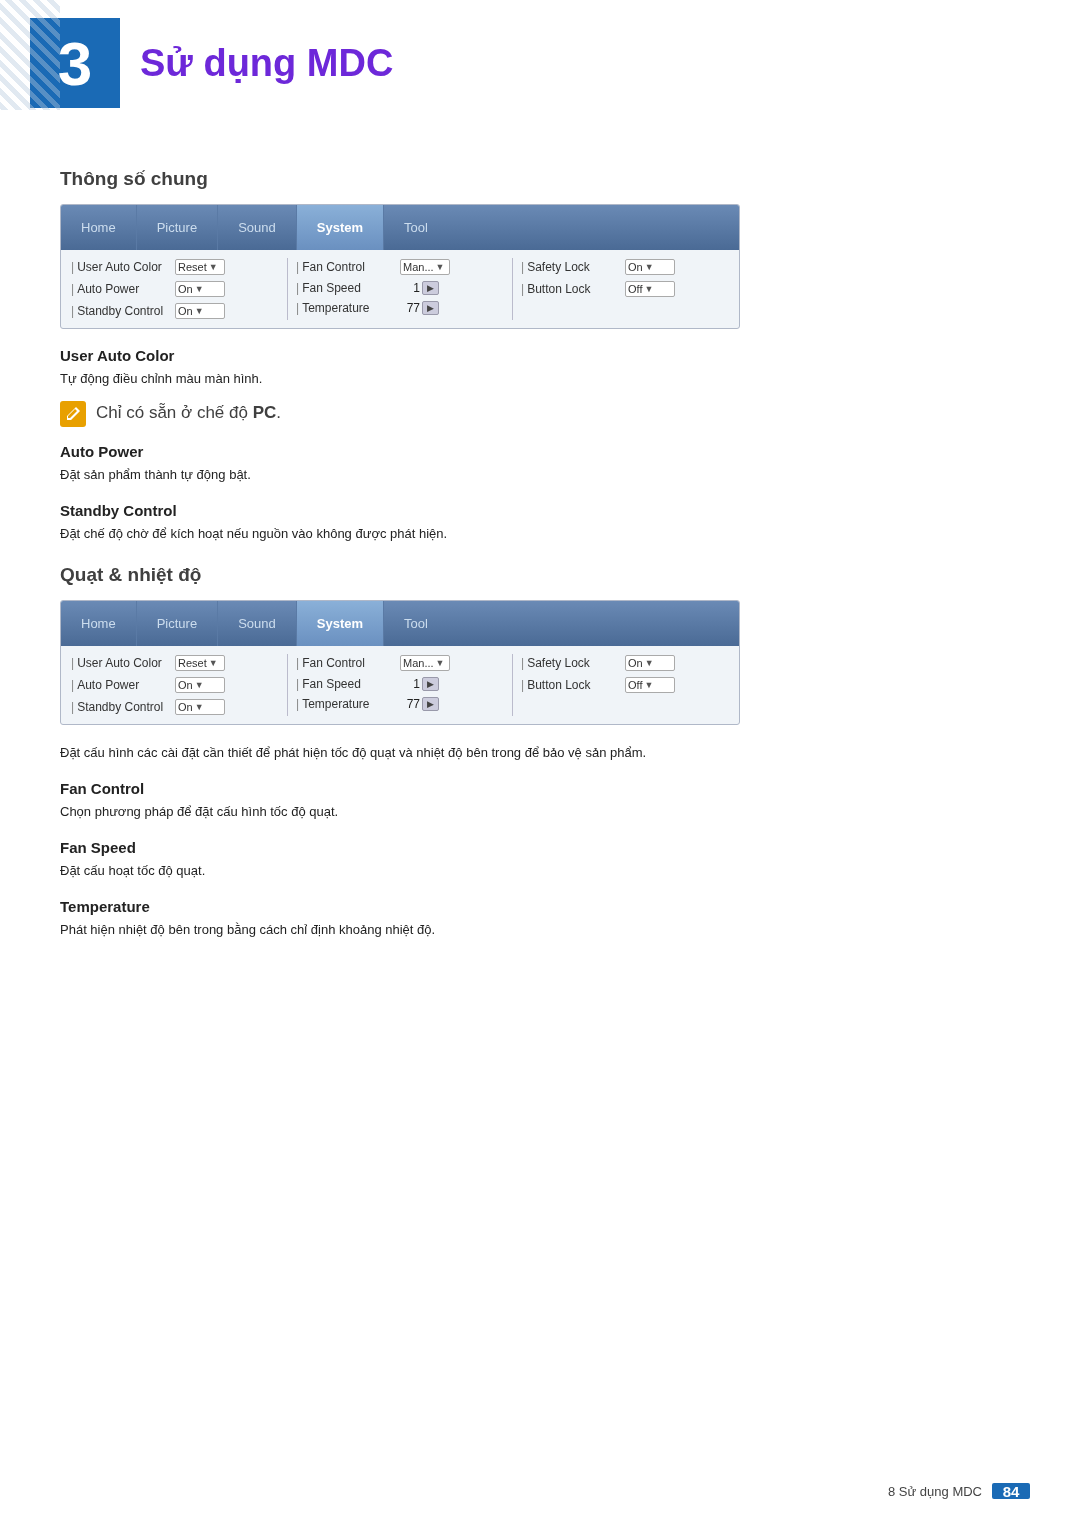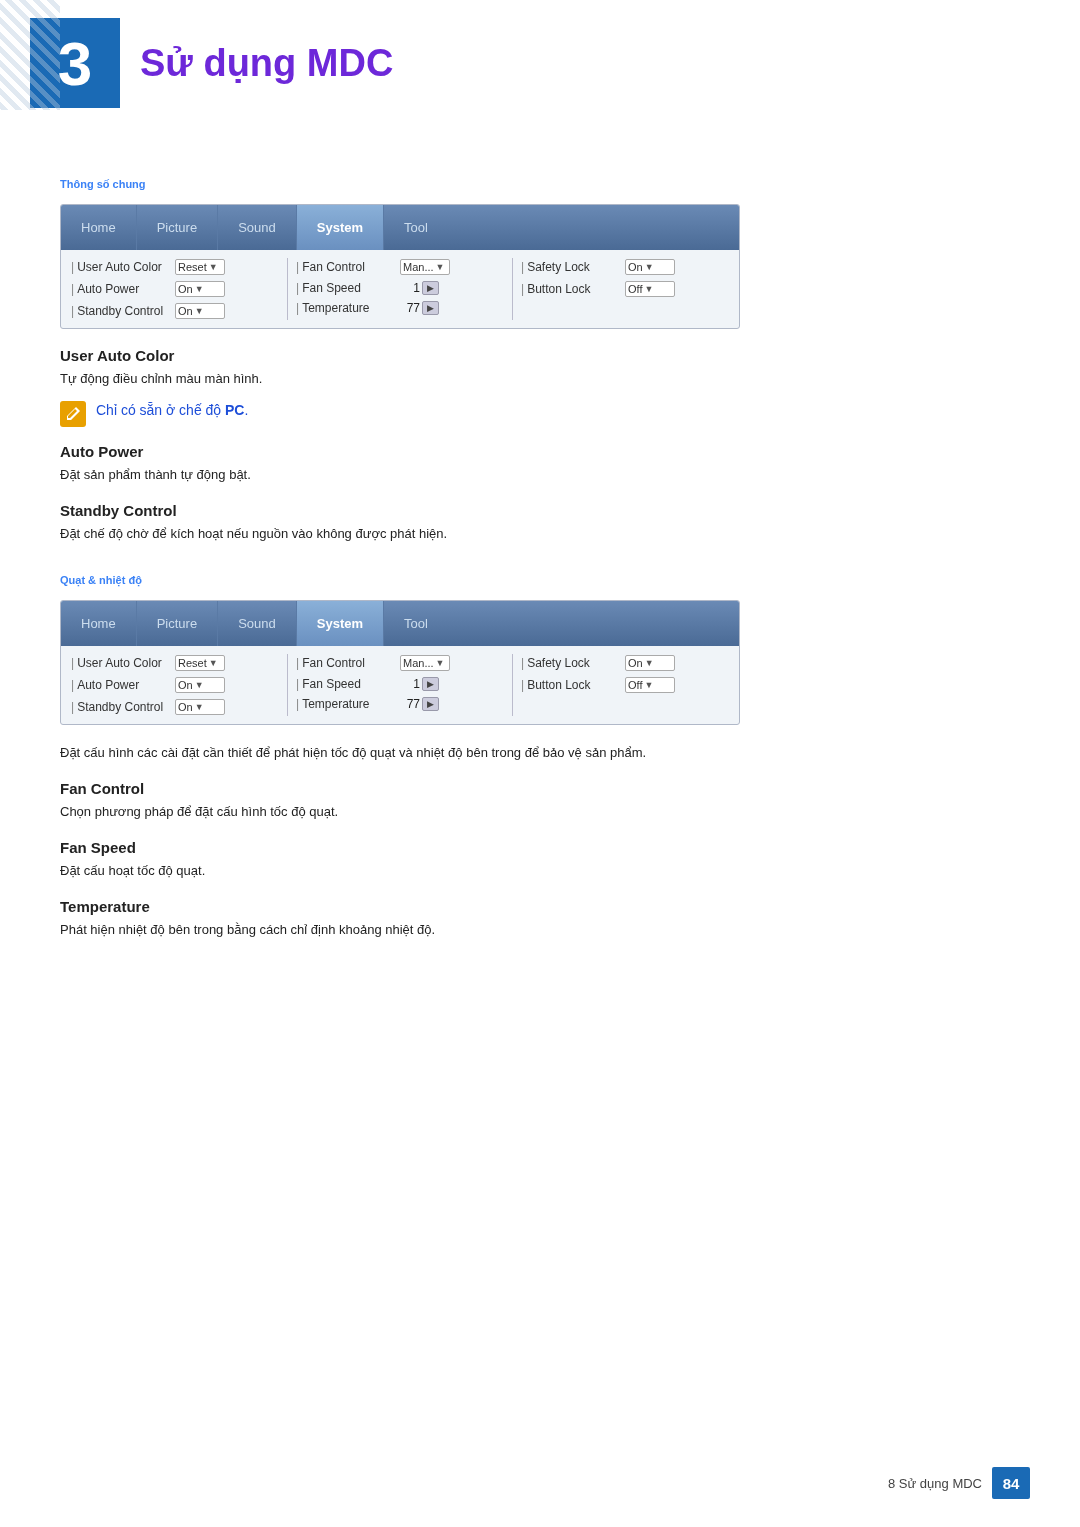--- a/index.html
+++ b/index.html
@@ -40,25 +40,25 @@
       margin-left: 20px;
     }
 
     
     .page-content {
       padding: 30px 60px 60px 60px;
     }
 
     
     .section-heading {
-      color: #3b82f6;
-      font-size: 11px;
+      color: #404040;
+      font-size: 19px;
       font-weight: bold;
       margin-bottom: 14px;
-      margin-top: 30px;
+      margin-top: 20px;
     }
 
     
     .mdc-table {
       border: 1px solid #b0b8c8;
       background: #f0f4f8;
       border-radius: 3px;
       margin-bottom: 18px;
       width: 100%;
       max-width: 680px;
@@ -177,22 +177,22 @@
       align-items: center;
       justify-content: center;
       flex-shrink: 0;
       margin-top: 1px;
     }
     .note-icon svg {
       width: 16px;
       height: 16px;
     }
     .note-text {
-      font-size: 14px;
-      color: #1d4ed8;
+      font-size: 17px;
+      color: #404040;
       line-height: 1.5;
     }
 
     
     .sub-heading {
       font-weight: bold;
       font-size: 15px;
       margin-top: 16px;
       margin-bottom: 5px;
     }
@@ -209,21 +209,21 @@
     .footer-text {
       font-size: 13px;
       color: #444;
     }
     .footer-num {
       background: #1a6ab5;
       color: #fff;
       font-size: 15px;
       font-weight: bold;
       width: 38px;
-      height: 32px;
+      height: 16px;
       display: flex;
       align-items: center;
       justify-content: center;
       border-radius: 2px;
     }
 
     
     .stripe-decoration {
       position: absolute;
       top: 0;

